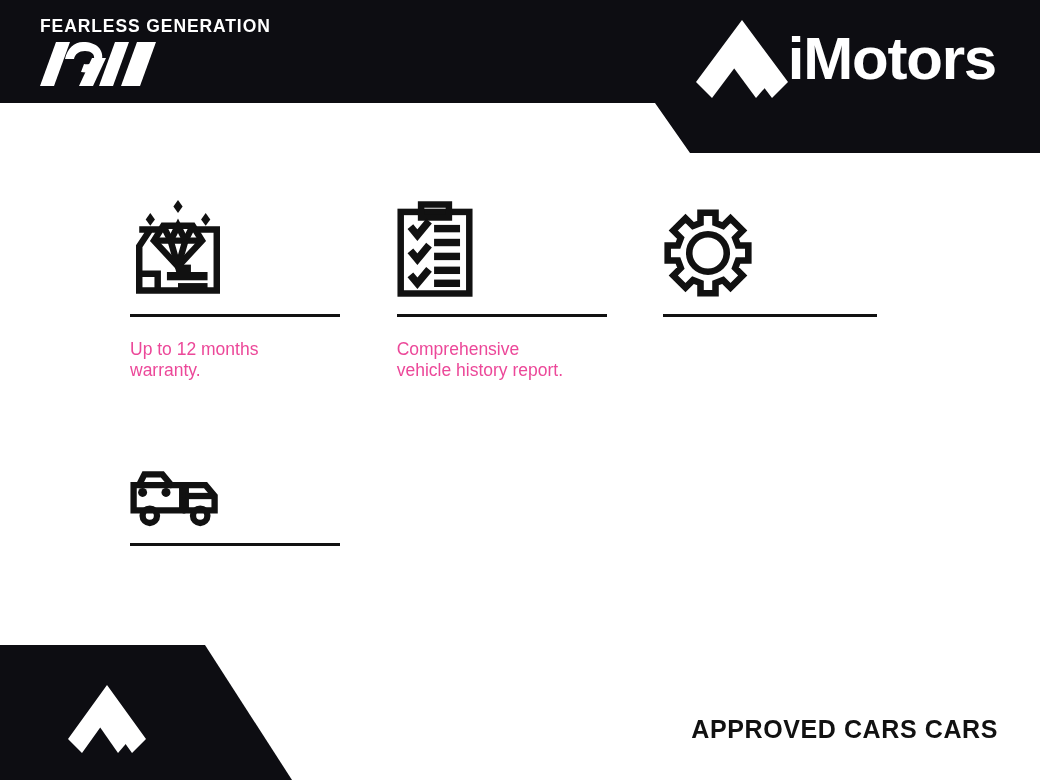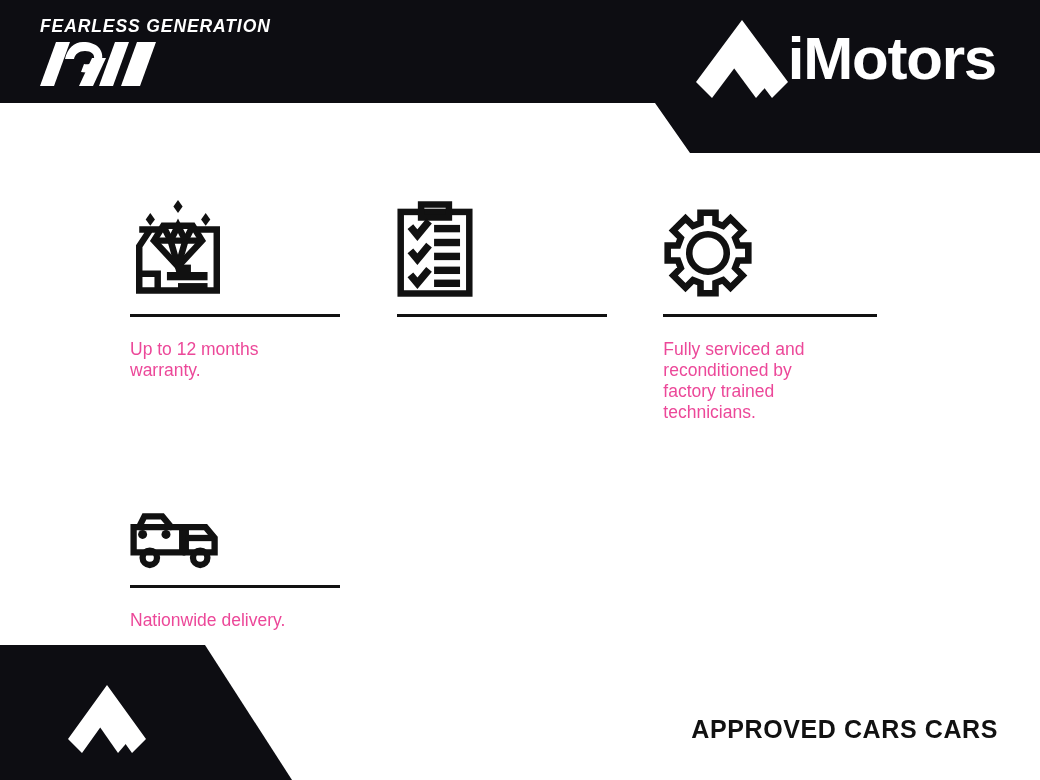--- a/index.html
+++ b/index.html
@@ -32,21 +32,20 @@
     left: 40px;
     color: #ffffff;
   }
   .fearless-line {
     font-size: 17.5px;
     font-weight: bold;
     letter-spacing: 0.9px;
     line-height: 1;
     color: #ffffff;
     white-space: nowrap;
-    font-style: italic;
   }
   .year-logo {
     margin-top: 6px;
     height: 44px;
     width: 116px;
     position: relative;
   }
   .year-logo svg { display: block; }
 
   .brand-right {
@@ -228,39 +227,37 @@
             <rect x="40" y="85" width="28" height="8"></rect>
           </g>
           <g fill="none" stroke="#111" stroke-width="8" stroke-linecap="square">
             <polyline points="17,31 22,37 32,25"></polyline>
             <polyline points="17,57 22,63 32,51"></polyline>
             <polyline points="17,83 22,89 32,77"></polyline>
           </g>
         </svg>
       </div>
       <div class="rule"></div>
+      <div class="caption">Comprehensive
+vehicle history report.</div>
     </div>
 
     <div class="feature wide">
       <div class="icon-box">
         <svg viewBox="0 0 96 96" width="90" height="90" aria-hidden="true">
           <g fill="none" stroke="#111" stroke-width="7" stroke-linejoin="miter">
             <path d="M40,5 L56,5 L56,16 L64,19 L72,11 L85,24 L77,32 L80,40 L91,40 L91,56
                      L80,56 L77,64 L85,72 L72,85 L64,77 L56,80 L56,91 L40,91 L40,80
                      L32,77 L24,85 L11,72 L19,64 L16,56 L5,56 L5,40 L16,40 L19,32
                      L11,24 L24,11 L32,19 L40,16 Z"></path>
             <circle cx="48" cy="48" r="20"></circle>
           </g>
         </svg>
       </div>
       <div class="rule"></div>
-      <div class="caption">Fully serviced and
-reconditioned by
-factory trained
-technicians.</div>
     </div>
 
   </div>
 
   <div class="feature-row row-two">
 
 
     <div class="feature">
       <div class="icon-box">
         <svg viewBox="0 0 100 68" width="90" height="62" aria-hidden="true">
@@ -275,21 +272,20 @@
             <circle cx="22" cy="56" r="8"></circle>
             <circle cx="78" cy="56" r="8"></circle>
           </g>
           <g fill="#111">
             <circle cx="14" cy="30" r="5"></circle>
             <circle cx="40" cy="30" r="5"></circle>
           </g>
         </svg>
       </div>
       <div class="rule"></div>
-      <div class="caption">Nationwide delivery.</div>
     </div>
 
     <div class="feature empty"></div>
 
   </div>
 </div>
 
 <div class="footer-shape">
   <span class="footer-mark">
     <svg viewBox="0 0 78 68" width="78" height="68" aria-hidden="true">

